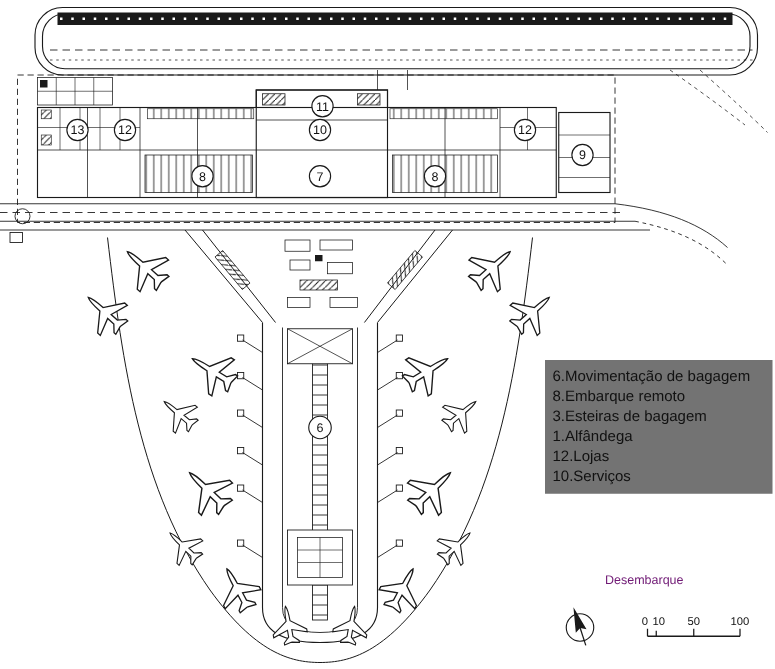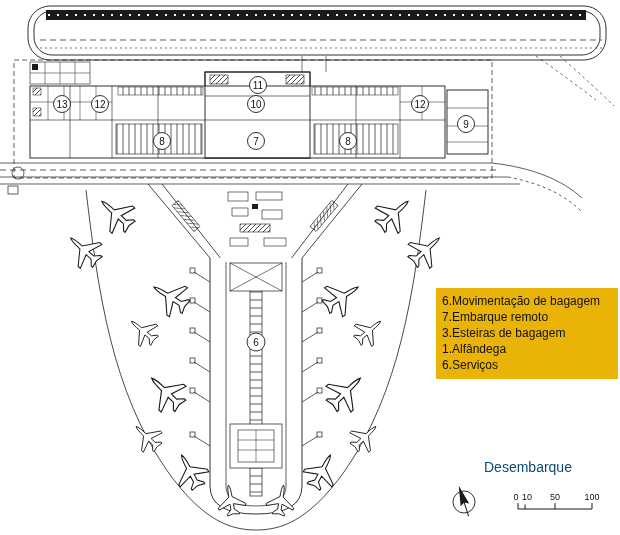--- a/index.html
+++ b/index.html
@@ -3,26 +3,26 @@
 <meta charset="utf-8">
 <style>
   html,body{margin:0;padding:0;background:#fff;}
   .stage{
     position:relative;width:620px;height:535px;background:#ffffff;
     overflow:hidden;font-family:"Liberation Sans",sans-serif;color:#111;
   }
   .plan-svg{position:absolute;left:0;top:0;}
   .legend{
     position:absolute;left:436px;top:288px;width:182px;
-    background:#eab308;padding:5px 6px 6px 6px;box-sizing:border-box;
+    background:#737373;padding:5px 6px 6px 6px;box-sizing:border-box;
     font-size:12px;line-height:16px;color:#111;
   }
   .legend-row{white-space:nowrap;}
   .desembarque{
-    position:absolute;left:484px;top:459px;font-size:14px;color:#0c4a6e;
+    position:absolute;left:484px;top:459px;font-size:10px;color:#701a75;
   }
 </style>
 </head>
 <body>
 
 <div class="stage">
 
 <svg class="plan-svg" width="620" height="535" viewBox="0 0 620 535">
   <defs>
     <path id="plane" d="M0,-19 C1.8,-16 2,-11 2,-4 L17,7 L17,10 L2.2,5 L2.2,12 L7.5,17 L7.5,19 L0.6,17.5 L-0.6,17.5 L-7.5,19 L-7.5,17 L-2.2,12 L-2.2,5 L-17,10 L-17,7 L-2,-4 C-2,-11 -1.8,-16 0,-19 Z"></path>
@@ -262,21 +262,22 @@
       <text x="527" y="500" text-anchor="middle" fill="#111" stroke="none">10</text>
       <text x="555" y="500" text-anchor="middle" fill="#111" stroke="none">50</text>
       <text x="592" y="500" text-anchor="middle" fill="#111" stroke="none">100</text>
     </g>
 
   </g>
 </svg>
 
 <div class="legend">
   <div class="legend-row">6.Movimentação de bagagem</div>
-  <div class="legend-row">7.Embarque remoto</div>
+  <div class="legend-row">8.Embarque remoto</div>
   <div class="legend-row">3.Esteiras de bagagem</div>
   <div class="legend-row">1.Alfândega</div>
-  <div class="legend-row">6.Serviços</div>
+  <div class="legend-row">12.Lojas</div>
+  <div class="legend-row">10.Serviços</div>
 </div>
 
 <div class="desembarque">Desembarque</div>
 
 </div>
 
 </body></html>

